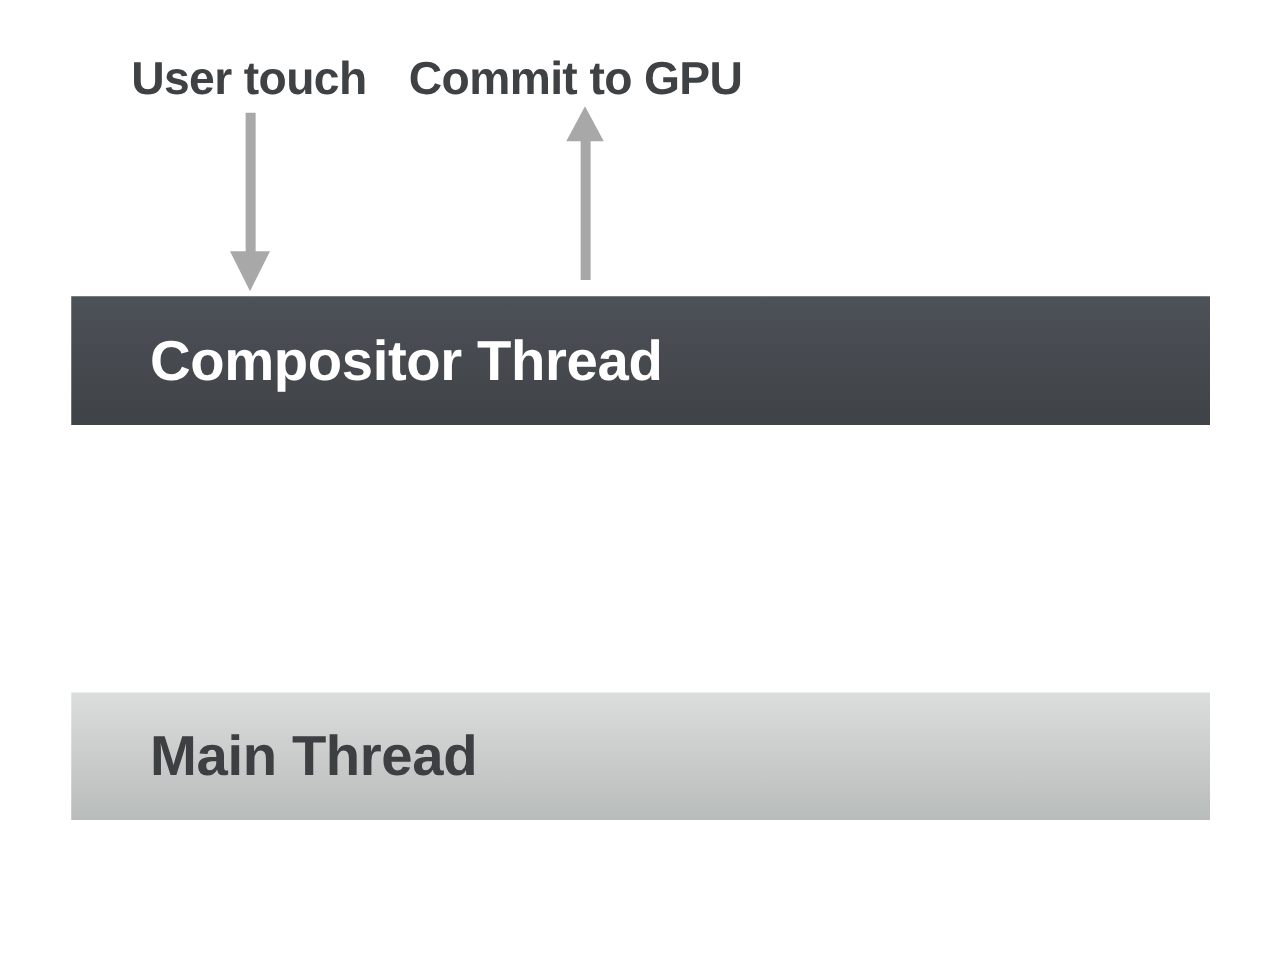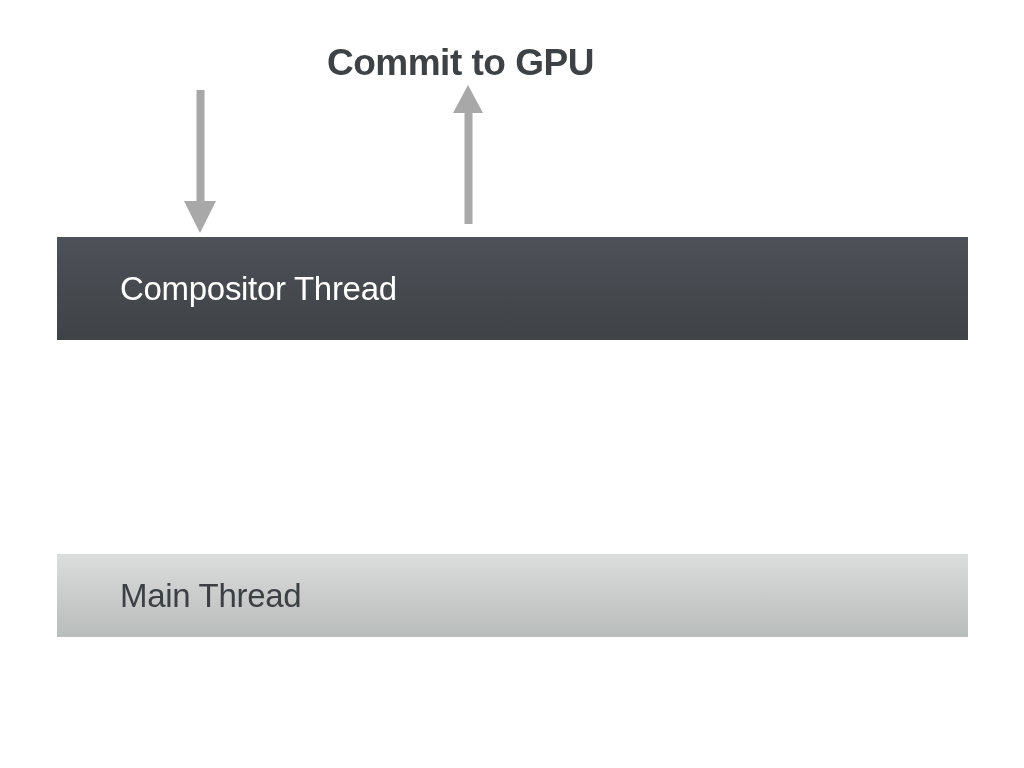--- a/index.html
+++ b/index.html
@@ -36,43 +36,44 @@
 
   .lane-bar {
     position: absolute;
     left: 57px;
     width: 911px;
     display: flex;
     align-items: center;
   }
   .lane-bar .lane-label {
     padding-left: 63px;
-    font-size: 33px;
-    font-weight: normal;
+    font-size: 45px;
+    font-weight: bold;
     letter-spacing: -0.3px;
     white-space: nowrap;
   }
   .lane-bar.compositor {
     top: 237px;
     height: 103px;
     background: linear-gradient(to bottom, #4d5158 0%, #3f4347 100%);
   }
   .lane-bar.compositor .lane-label { color: #ffffff; }
   .lane-bar.main {
     top: 554px;
-    height: 83px;
+    height: 102px;
     background: linear-gradient(to bottom, #dcdddd 0%, #b8bcba 100%);
   }
   .lane-bar.main .lane-label { color: #3c4043; }
 </style>
 </head>
 <body>
 
 <div class="stage">
 
+  <div class="heading-label user-touch">User touch</div>
 
   <div class="heading-label commit-gpu">Commit to GPU</div>
 
   <svg class="arrow arrow-down" width="34" height="143" viewBox="0 0 34 143" aria-hidden="true">
     <rect x="13.5" y="0" width="8" height="114" fill="#a8a8a8"></rect>
     <polygon points="1,111 33,111 17,143" fill="#a8a8a8"></polygon>
   </svg>
 
   <svg class="arrow arrow-up" width="34" height="139" viewBox="0 0 34 139" aria-hidden="true">
     <polygon points="17,0 2,28 32,28" fill="#a8a8a8"></polygon>

